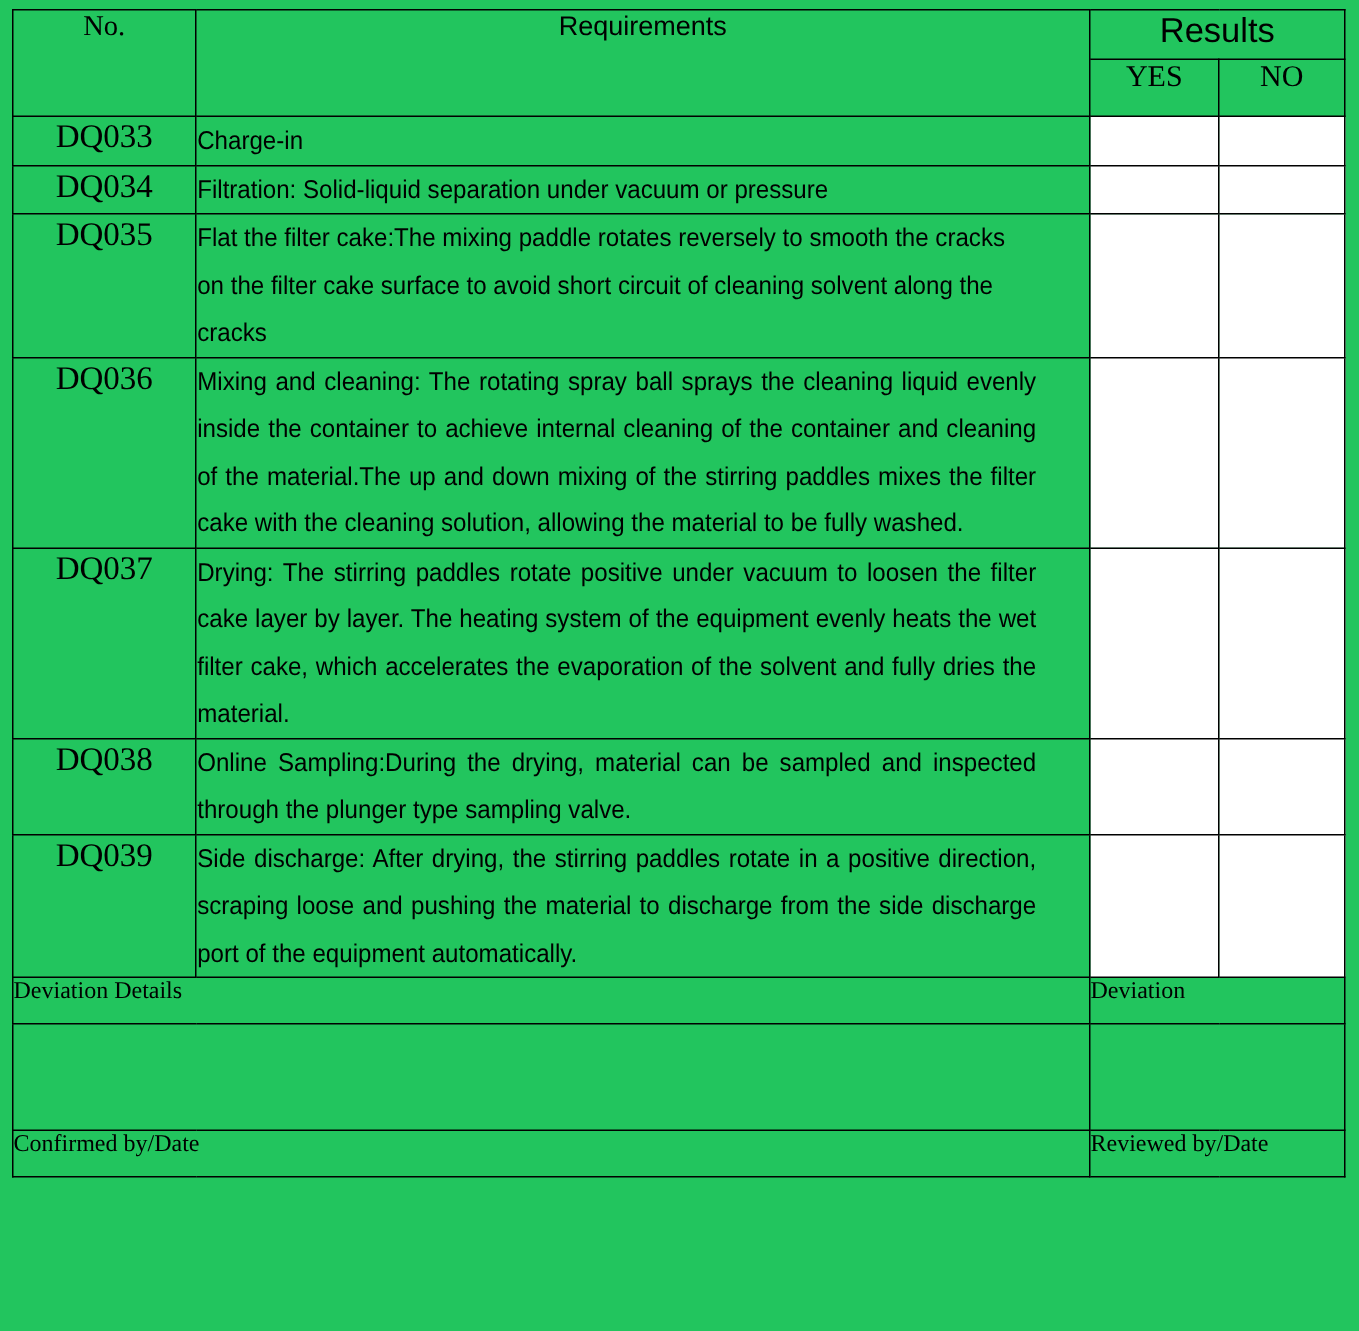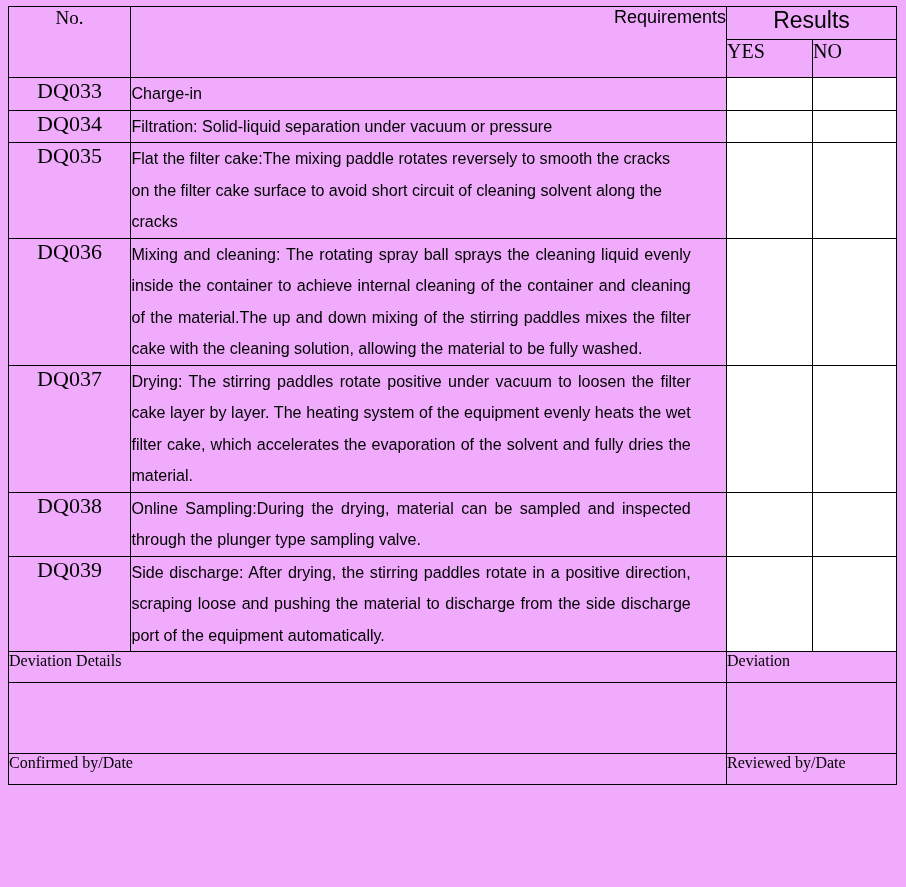--- a/index.html
+++ b/index.html
@@ -12,21 +12,21 @@
     height: 887px;
     font-family: "Liberation Sans", sans-serif;
     color: #000000;
     overflow: hidden;
   }
 
   .page {
     position: relative;
     width: 906px;
     height: 887px;
-    background: #f0abfc;
+    background: #22c55e;
   }
 
   table.qual-table {
     position: absolute;
     left: 8px;
     top: 6px;
     width: 888px;
     border-collapse: collapse;
     table-layout: fixed;
   }
@@ -47,36 +47,36 @@
 
   
   .hdr-no {
     text-align: center;
     vertical-align: middle;
     font-family: "Liberation Serif", serif;
     font-size: 19px;
     height: 69px;
   }
   .hdr-req {
-    text-align: right;
+    text-align: center;
     vertical-align: middle;
     font-family: "Liberation Sans", sans-serif;
     font-size: 18px;
     font-stretch: condensed;
     height: 69px;
   }
   .hdr-results {
     text-align: center;
     vertical-align: middle;
     font-family: "Liberation Sans", sans-serif;
     font-size: 23px;
     height: 32px;
   }
   .hdr-yesno {
-    text-align: left;
+    text-align: center;
     vertical-align: middle;
     font-family: "Liberation Serif", serif;
     font-size: 20px;
     height: 37px;
   }
 
   
   .cell-no {
     text-align: center;
     font-family: "Liberation Serif", serif;

